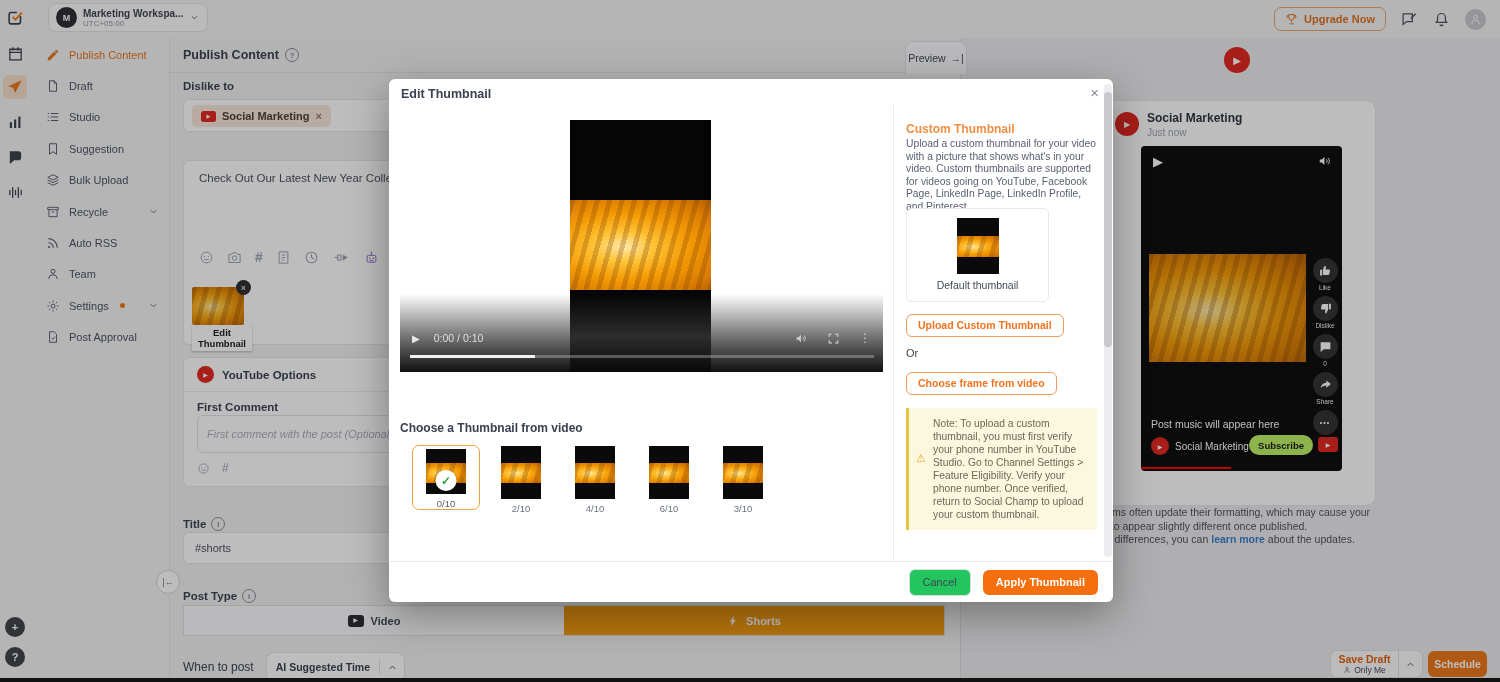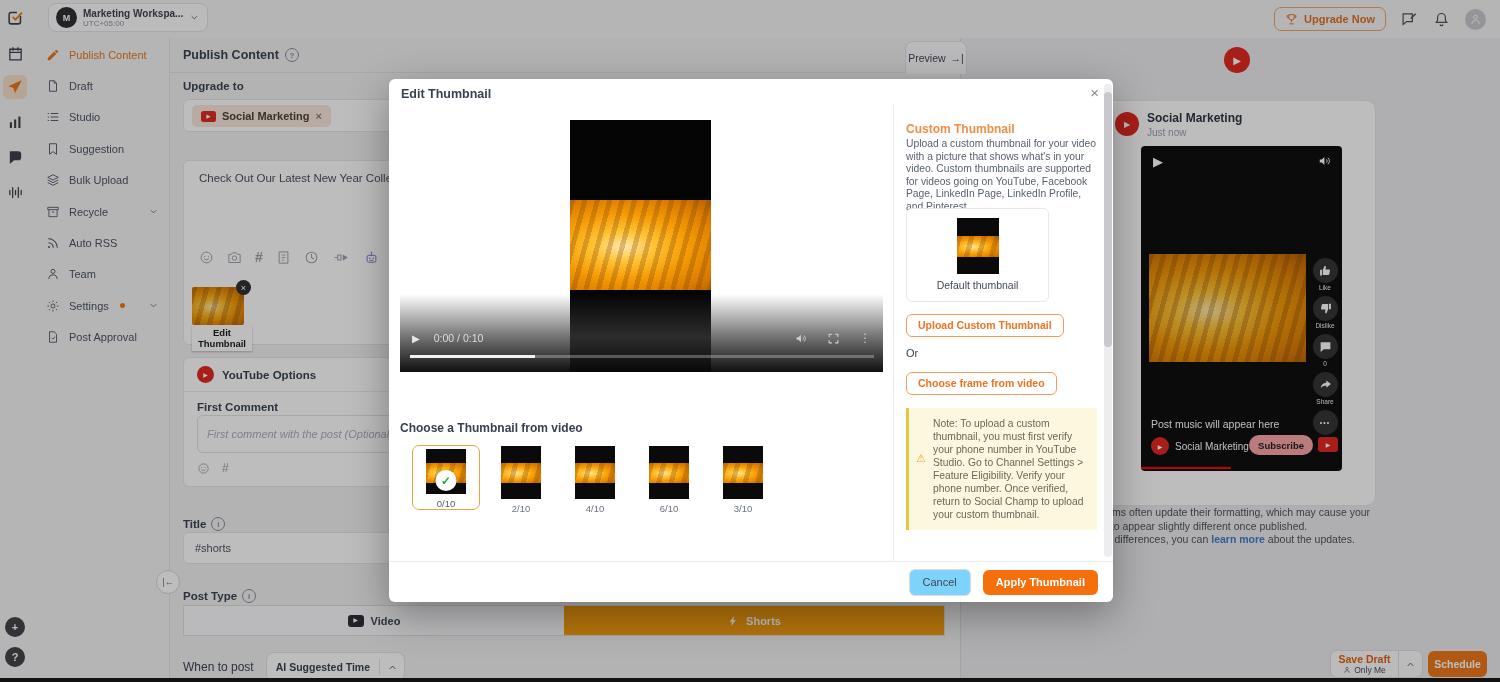--- a/index.html
+++ b/index.html
@@ -126,21 +126,21 @@
   .pcv-act{position:absolute;right:3px;width:28px;text-align:center;color:#fff}
   .pcv-act .circ{width:25px;height:25px;margin:0 auto;border-radius:50%;background:rgba(255,255,255,.16);
                  display:flex;align-items:center;justify-content:center}
   .pcv-act .circ svg{width:13px;height:13px}
   .pcv-act .lbl{font-size:6.5px;margin-top:1px;color:#f0f0f0}
   #pcv-music{position:absolute;left:10px;top:272px;color:#fff;font-size:10.5px}
   #pcv-ch{position:absolute;left:10px;top:291px;display:flex;align-items:center;gap:6px}
   #pcv-ch-av{width:18px;height:18px;border-radius:50%;background:#e3261d;display:flex;align-items:center;justify-content:center;
              color:#fff;font-size:6px}
   #pcv-ch-name{color:#fff;font-size:10px}
-  #pcv-sub{position:absolute;right:29px;top:289px;height:20px;background:#fca5a5;border-radius:10px;display:flex;align-items:center;
+  #pcv-sub{position:absolute;right:29px;top:289px;height:20px;background:#bef264;border-radius:10px;display:flex;align-items:center;
            padding:0 9px;font-size:9.5px;font-weight:bold;color:#1a1a1a}
   #pcv-ytbtn{position:absolute;right:4px;top:291px;width:20px;height:15px;background:#e3261d;border-radius:3px;
              display:flex;align-items:center;justify-content:center;color:#fff;font-size:6px}
   #pcv-line{position:absolute;left:0;bottom:2px;width:45%;height:2px;background:#ff0000}
   #disclaimer{position:absolute;left:960px;top:506px;width:470px;text-align:center;font-size:10.5px;line-height:13.5px;color:#4b5158}
   #disclaimer a{color:#3d7cc9;font-weight:bold;text-decoration:none}
 
   
   #save-draft{position:absolute;left:1330px;top:650px;width:93px;height:28px;background:#fcfcfd;border:1px solid #e0e0e3;
               border-radius:7px;box-sizing:border-box;display:flex}
@@ -200,21 +200,21 @@
   .m-obtn{position:absolute;left:0;height:23px;line-height:21px;padding:0 11px;border:1px solid #f29b5c;border-radius:6px;
           font-size:10.5px;font-weight:bold;color:#ee7420;background:#fff;box-sizing:border-box;white-space:nowrap}
   #c-upload{top:235px}
   #c-or{position:absolute;left:0;top:268px;font-size:11px;color:#39414f}
   #c-frame{top:293px}
   #c-note{position:absolute;left:0;top:329px;width:191px;box-sizing:border-box;background:#fcf7df;
           border-left:3px solid #e7c53f;padding:9px 7px 9px 24px;font-size:10.3px;line-height:13px;color:#6e6757}
   #c-note-warn{position:absolute;left:7px;top:44px;color:#efa92b;font-size:11px}
   #m-footer{position:absolute;left:0;right:0;bottom:0;height:41px;border-top:1px solid #ebebee;display:flex;
             align-items:center;justify-content:flex-end;gap:12px;padding-right:15px;box-sizing:border-box}
-  #m-cancel{height:25px;padding:0 13px;border:1px solid #dcdcdf;border-radius:6px;background:#7dd3fc;font-size:11px;
+  #m-cancel{height:25px;padding:0 13px;border:1px solid #dcdcdf;border-radius:6px;background:#22c55e;font-size:11px;
             color:#3f4652;display:flex;align-items:center}
   #m-apply{height:25px;padding:0 13px;border-radius:6px;background:#f56f0c;font-size:11px;font-weight:bold;color:#fff;
            display:flex;align-items:center}
   #m-scroll{position:absolute;right:1px;top:5px;bottom:45px;width:8px;border-radius:4px;background:#ededef}
   #m-scroll-thumb{position:absolute;left:0;top:8px;width:8px;height:255px;border-radius:4px;background:#c9c9cd}
 </style>
 </head>
 <body>
 
 <svg width="0" height="0" style="position:absolute" aria-hidden="true">
@@ -477,21 +477,21 @@
 </div>
 
 <div id="main">
   <div id="main-head">
     <span id="page-title">Publish Content</span>
     <span class="q-circle">
         <span>?</span>
       </span>
   </div>
 
-  <div class="field-label" style="top:42px">Upgrade to</div>
+  <div class="field-label" style="top:42px">Dislike to</div>
   <div class="panel" id="chip-box">
     <div id="channel-chip">
       <span class="yt-mini">
           <span>▶</span>
         </span>
       <span>Social Marketing</span>
       <span class="chip-x">×</span>
     </div>
   </div>
 

